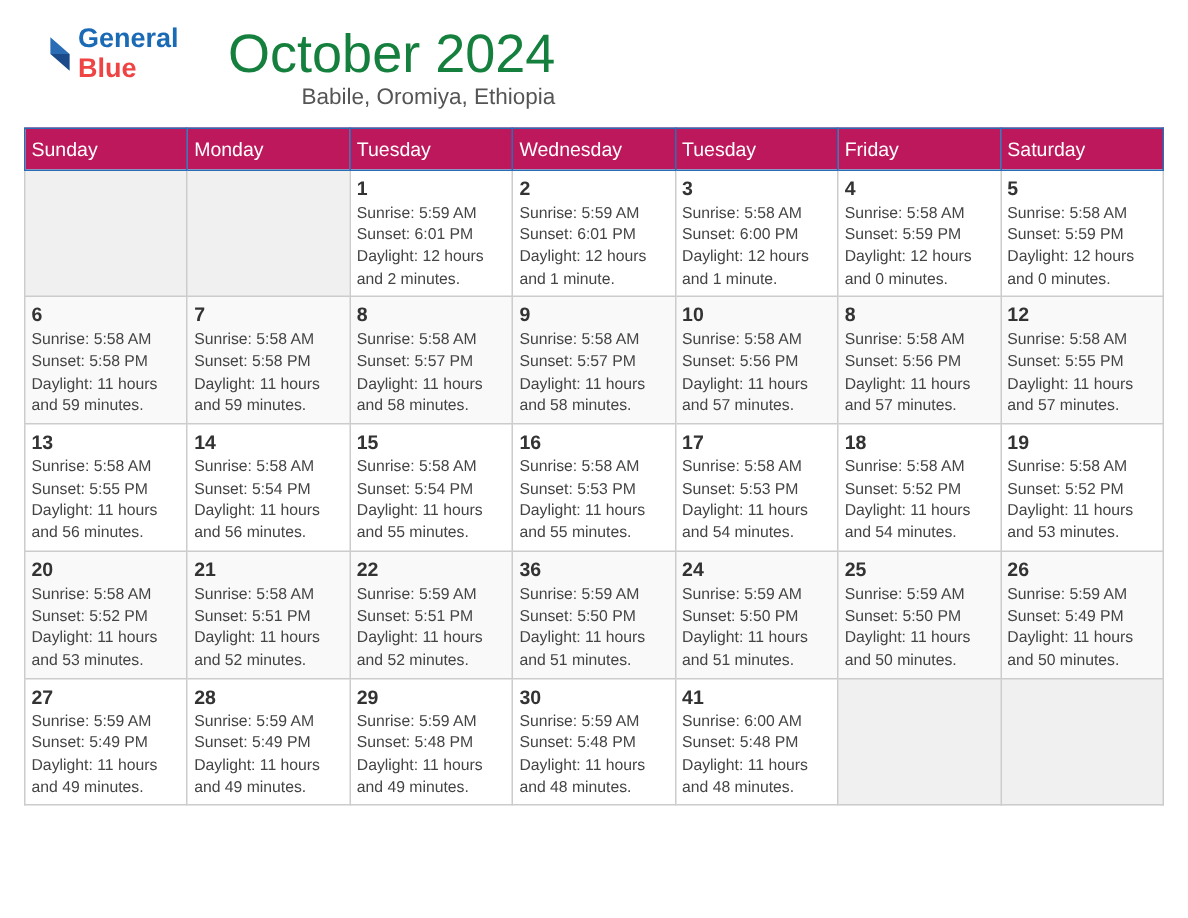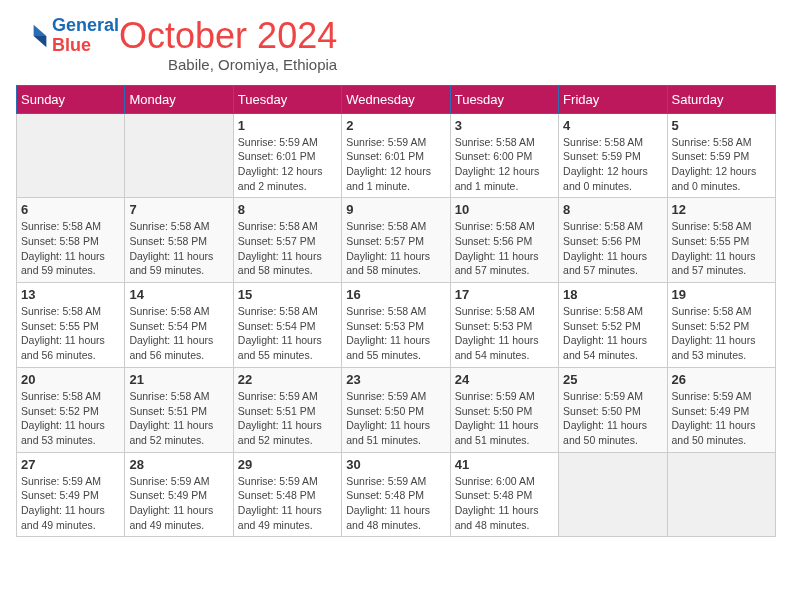--- a/index.html
+++ b/index.html
@@ -29,22 +29,23 @@
     }
     .logo-text span { color: #1a6ab5; }
     .logo-icon {
       width: 32px;
       height: 32px;
     }
     .title-area { text-align: right; }
     .month-title {
       font-size: 36px;
       font-weight: normal;
-      color: #ef4444;
+      color: #15803d;
       line-height: 1.1;
+      margin-left: 33px;
     }
     .subtitle {
       font-size: 15px;
       color: #555;
     }
     table {
       width: 100%;
       border-collapse: collapse;
       font-size: 11px;
     }
@@ -205,21 +206,21 @@
         </td>
         <td>
           <span class="day-number">21</span>
           <div class="day-info">Sunrise: 5:58 AM<br>Sunset: 5:51 PM<br>Daylight: 11 hours and 52 minutes.</div>
         </td>
         <td>
           <span class="day-number">22</span>
           <div class="day-info">Sunrise: 5:59 AM<br>Sunset: 5:51 PM<br>Daylight: 11 hours and 52 minutes.</div>
         </td>
         <td>
-          <span class="day-number">23</span>
+          <span class="day-number">36</span>
           <div class="day-info">Sunrise: 5:59 AM<br>Sunset: 5:50 PM<br>Daylight: 11 hours and 51 minutes.</div>
         </td>
         <td>
           <span class="day-number">24</span>
           <div class="day-info">Sunrise: 5:59 AM<br>Sunset: 5:50 PM<br>Daylight: 11 hours and 51 minutes.</div>
         </td>
         <td>
           <span class="day-number">25</span>
           <div class="day-info">Sunrise: 5:59 AM<br>Sunset: 5:50 PM<br>Daylight: 11 hours and 50 minutes.</div>
         </td>

